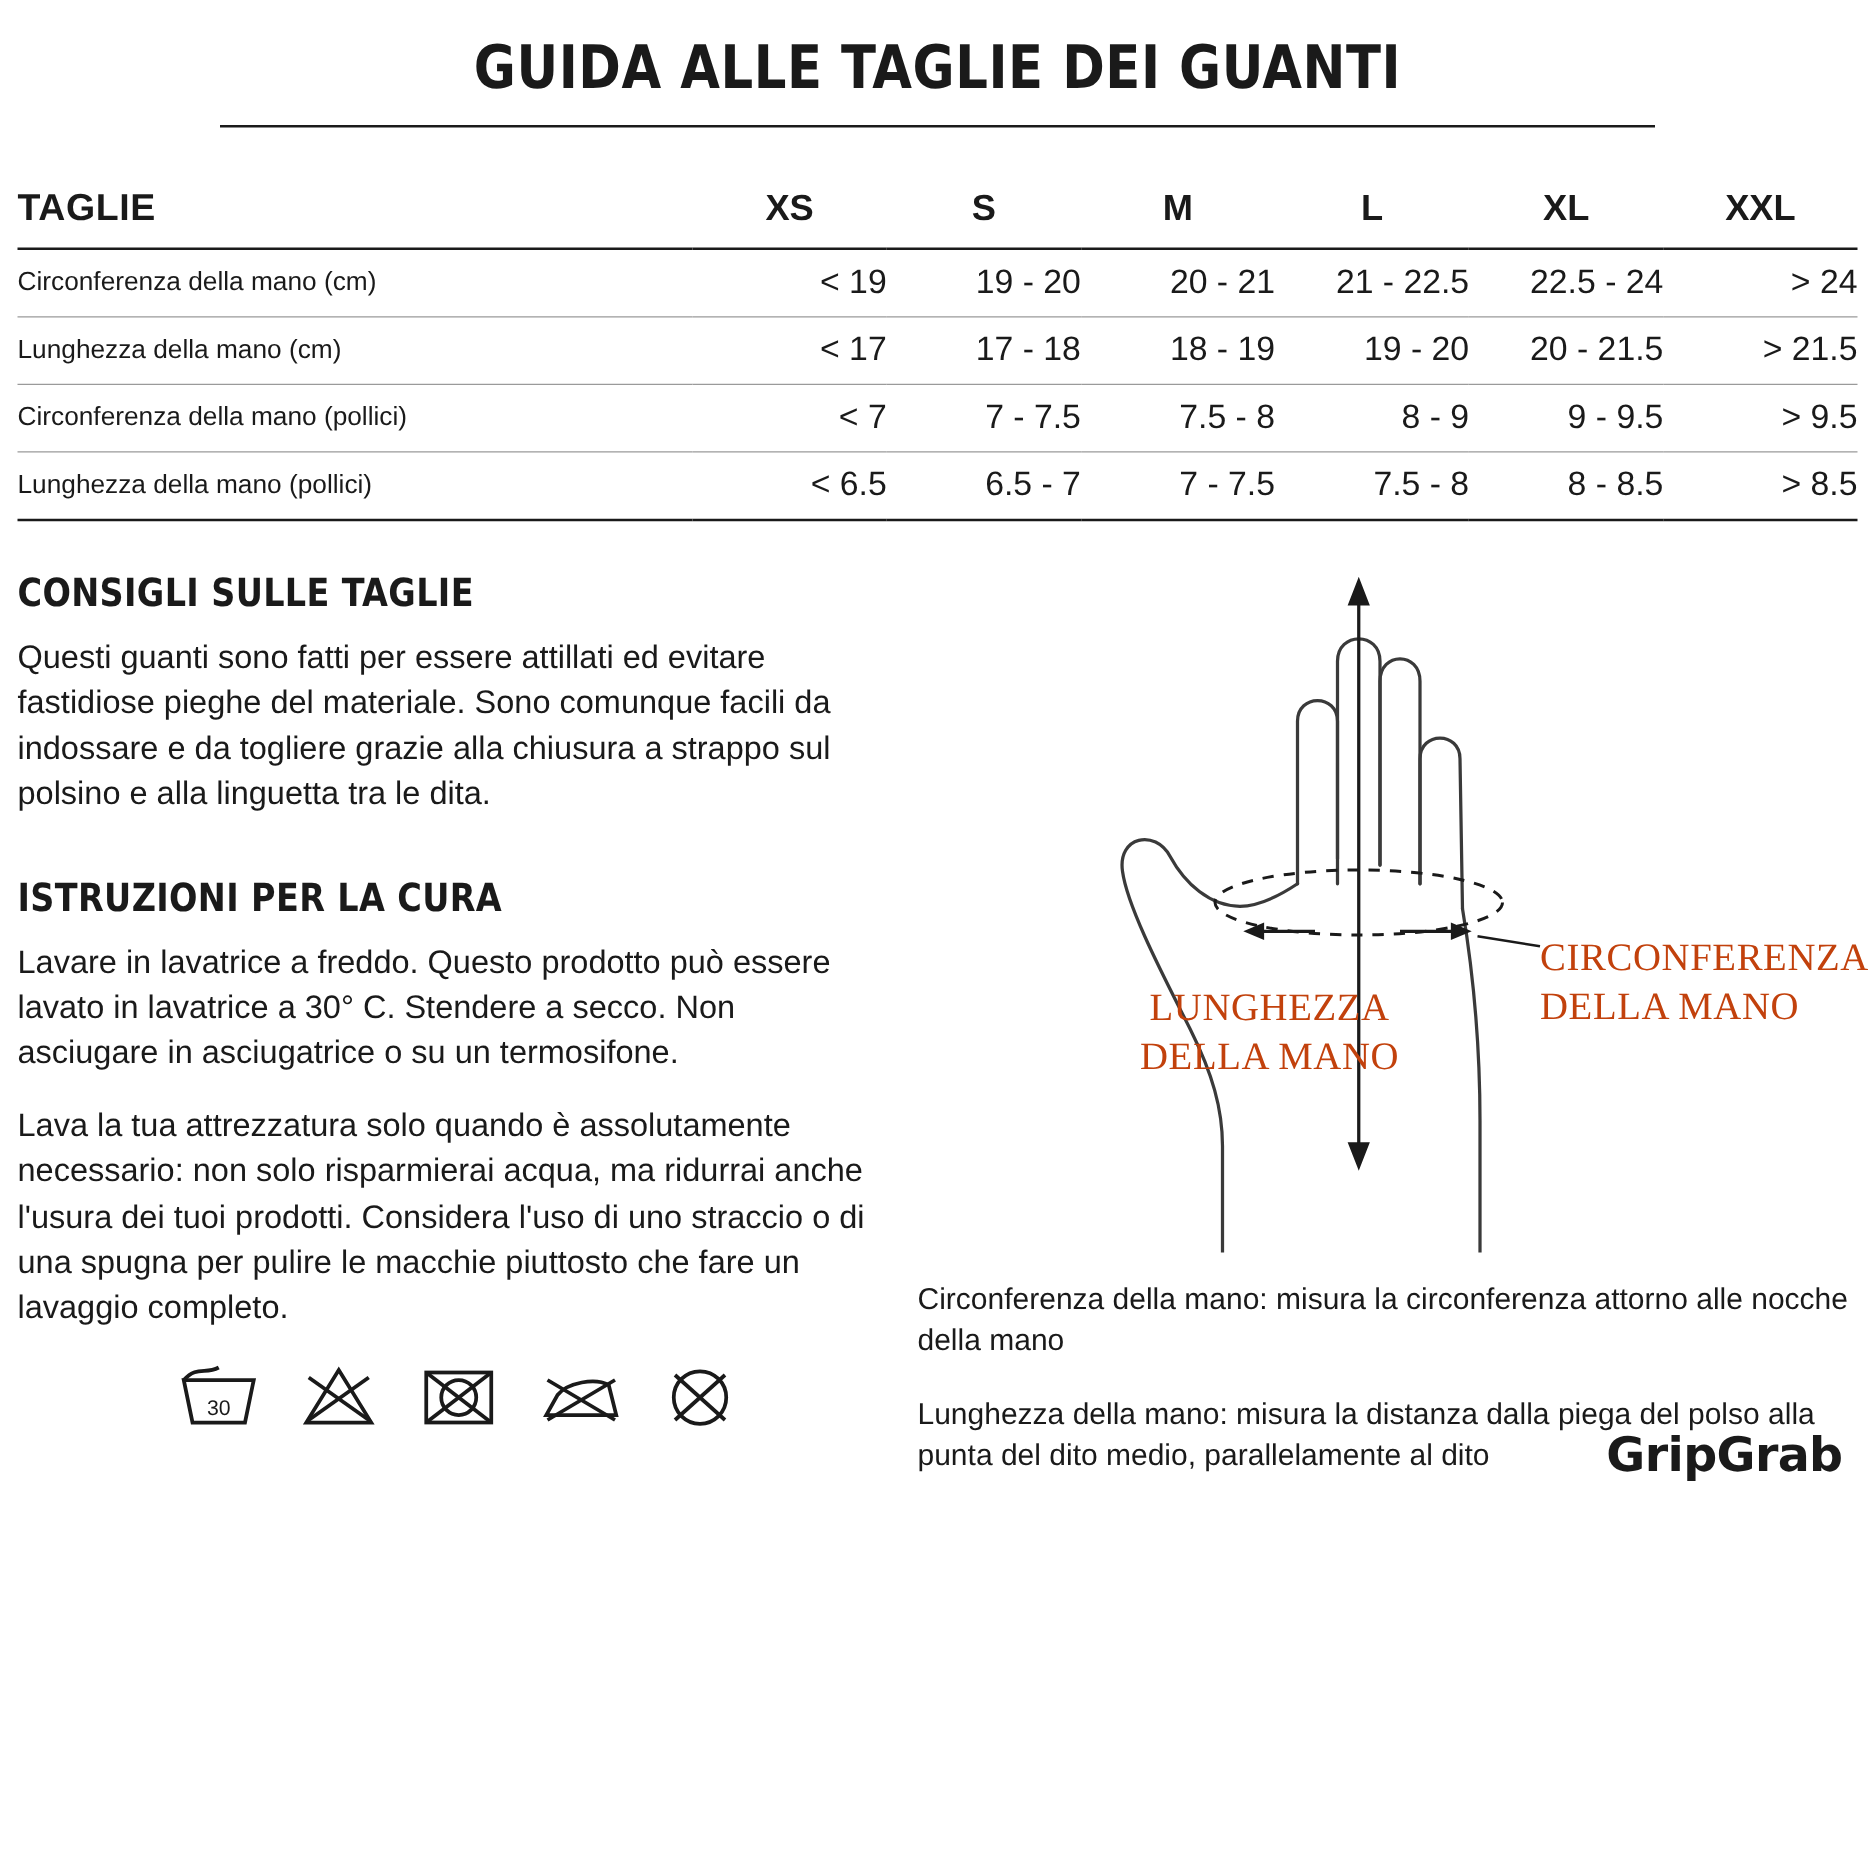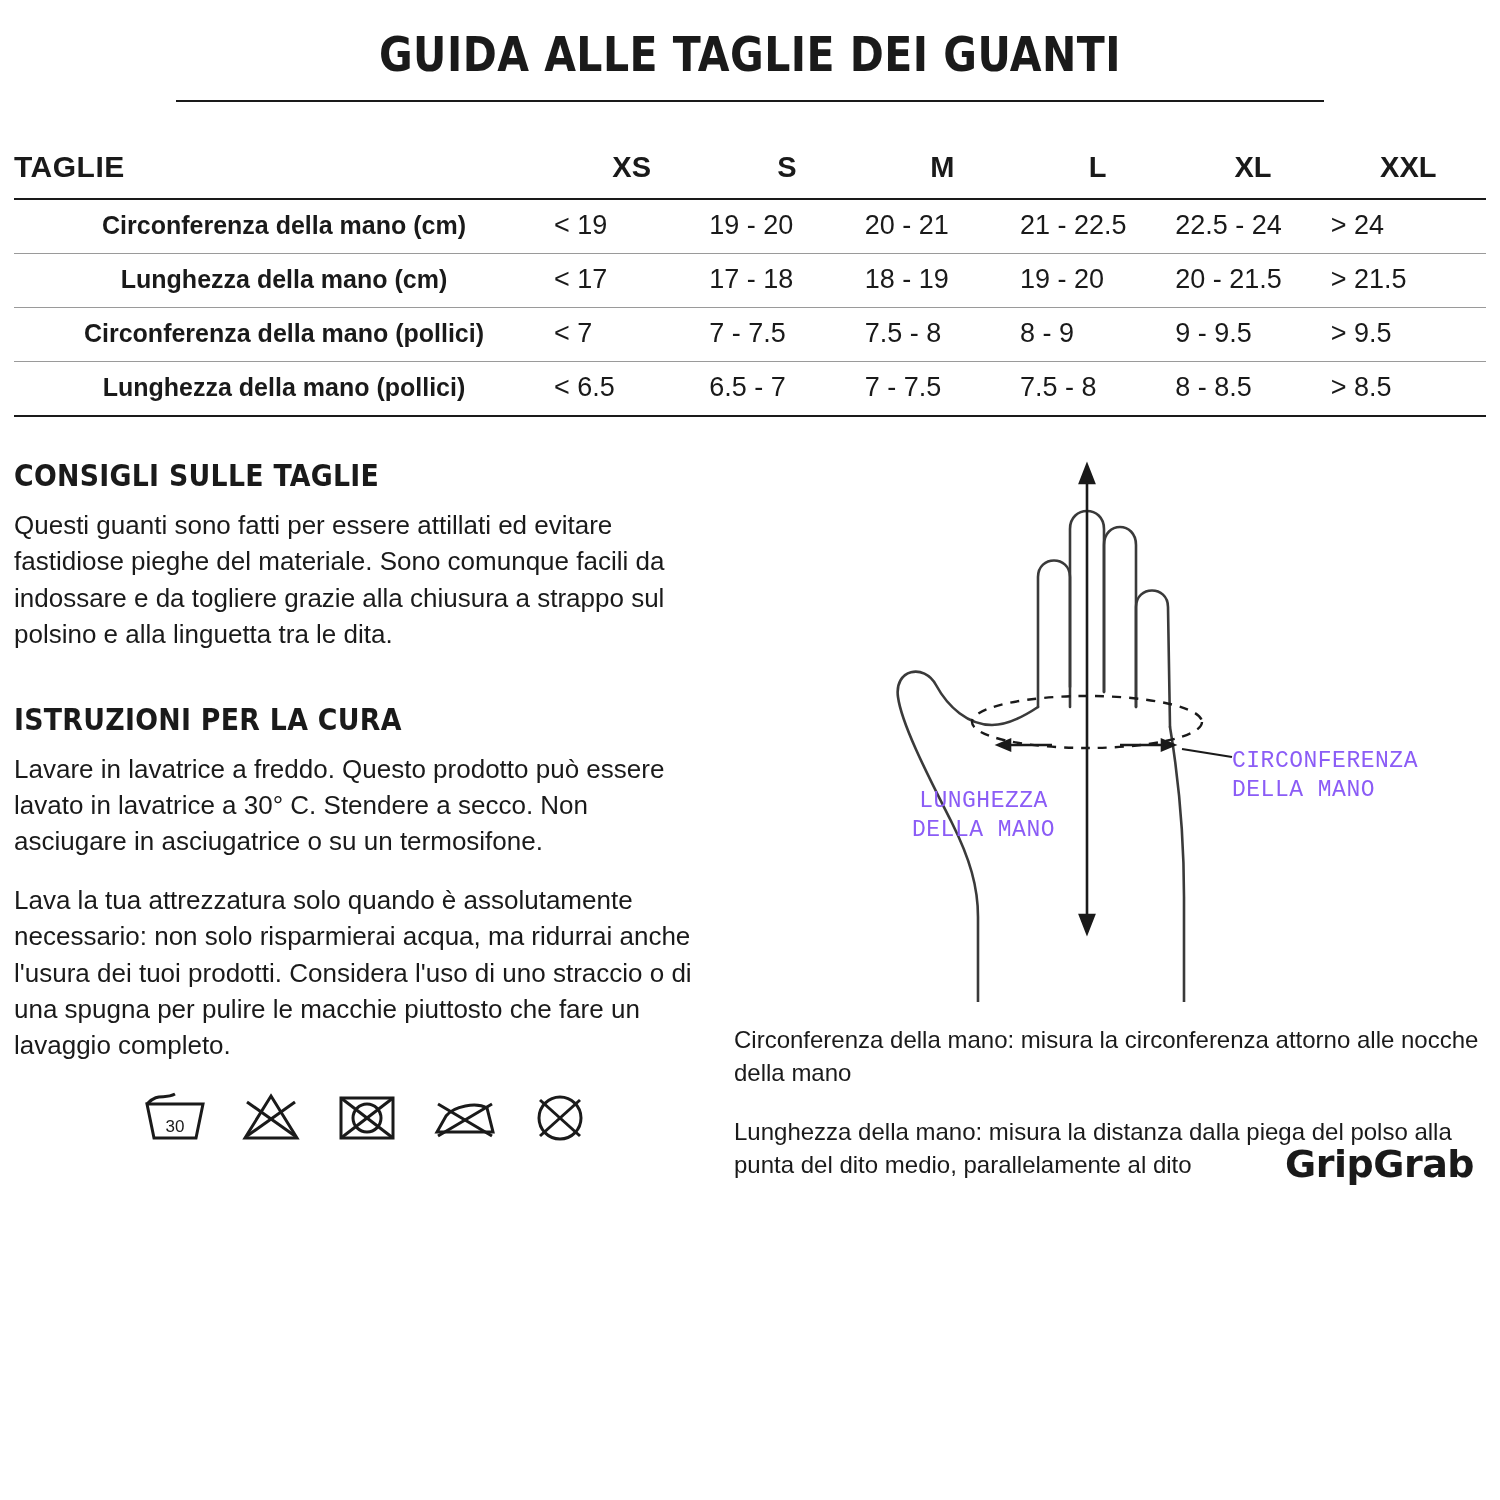--- a/index.html
+++ b/index.html
@@ -61,28 +61,27 @@
     text-align: center;
     border-bottom: 2px solid #1a1a1a;
     padding-bottom: 14px;
   }
   table.size-table thead th.label-col {
     text-align: left;
     font-size: 30px;
     letter-spacing: 0.5px;
   }
   table.size-table tbody td {
-    text-align: left;
+    text-align: right;
     border-bottom: 1.5px solid #9a9a9a;
     font-size: 27px;
   }
   table.size-table tbody td.label-col {
-    text-align: center;
-    font-size: 25px;
-    font-weight: bold;
+    text-align: left;
+    font-size: 21px;
   }
   table.size-table tbody tr:last-child td {
     border-bottom: 2px solid #1a1a1a;
   }
   
   .body-cols {
     display: flex;
     margin-top: 40px;
   }
   .col-left {
@@ -123,25 +122,25 @@
     position: relative;
     height: 560px;
   }
   .glove-svg {
     position: absolute;
     top: 0;
     left: 70px;
   }
   .lbl {
     position: absolute;
-    font-size: 23px;
-    font-family: Liberation Mono, monospace;
+    font-size: 31px;
+    font-family: Liberation Serif, serif;
     letter-spacing: 0.5px;
     line-height: 1.25;
-    color: #8b5cf6;
+    color: #c2410c;
   }
   .lbl-length { left: 180px; top: 330px; text-align: center; }
   .lbl-circ { left: 500px; top: 290px; text-align: left; }
   .right-notes {
     margin-top: 6px;
     padding-left: 2px;
   }
   .right-notes p {
     font-size: 24px;
     line-height: 1.38;

